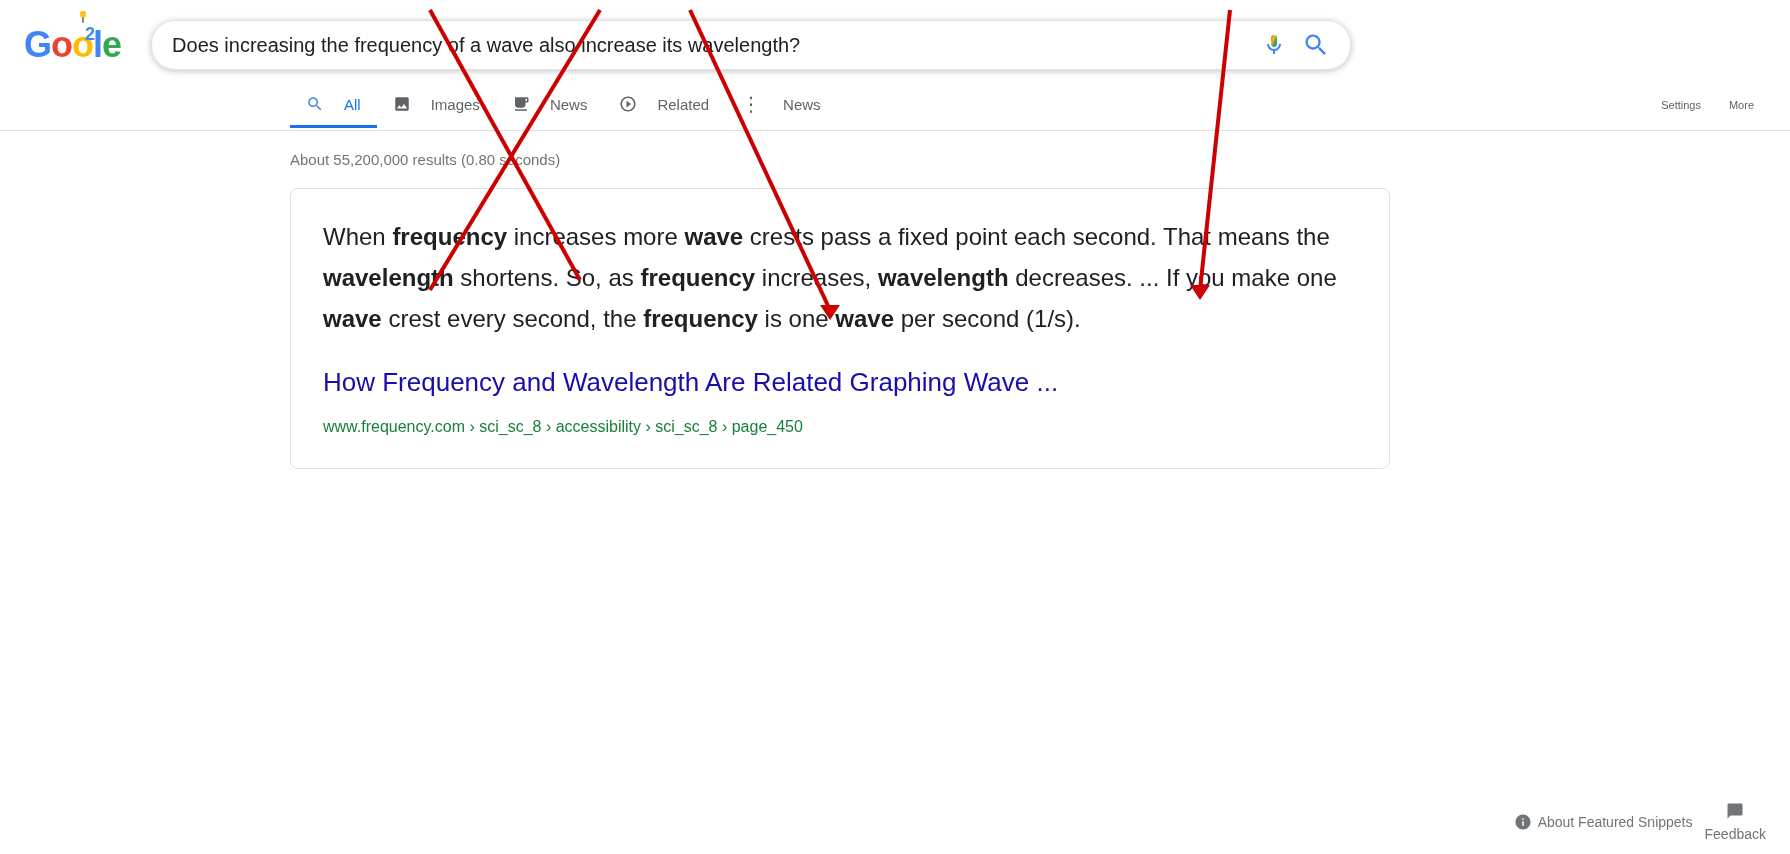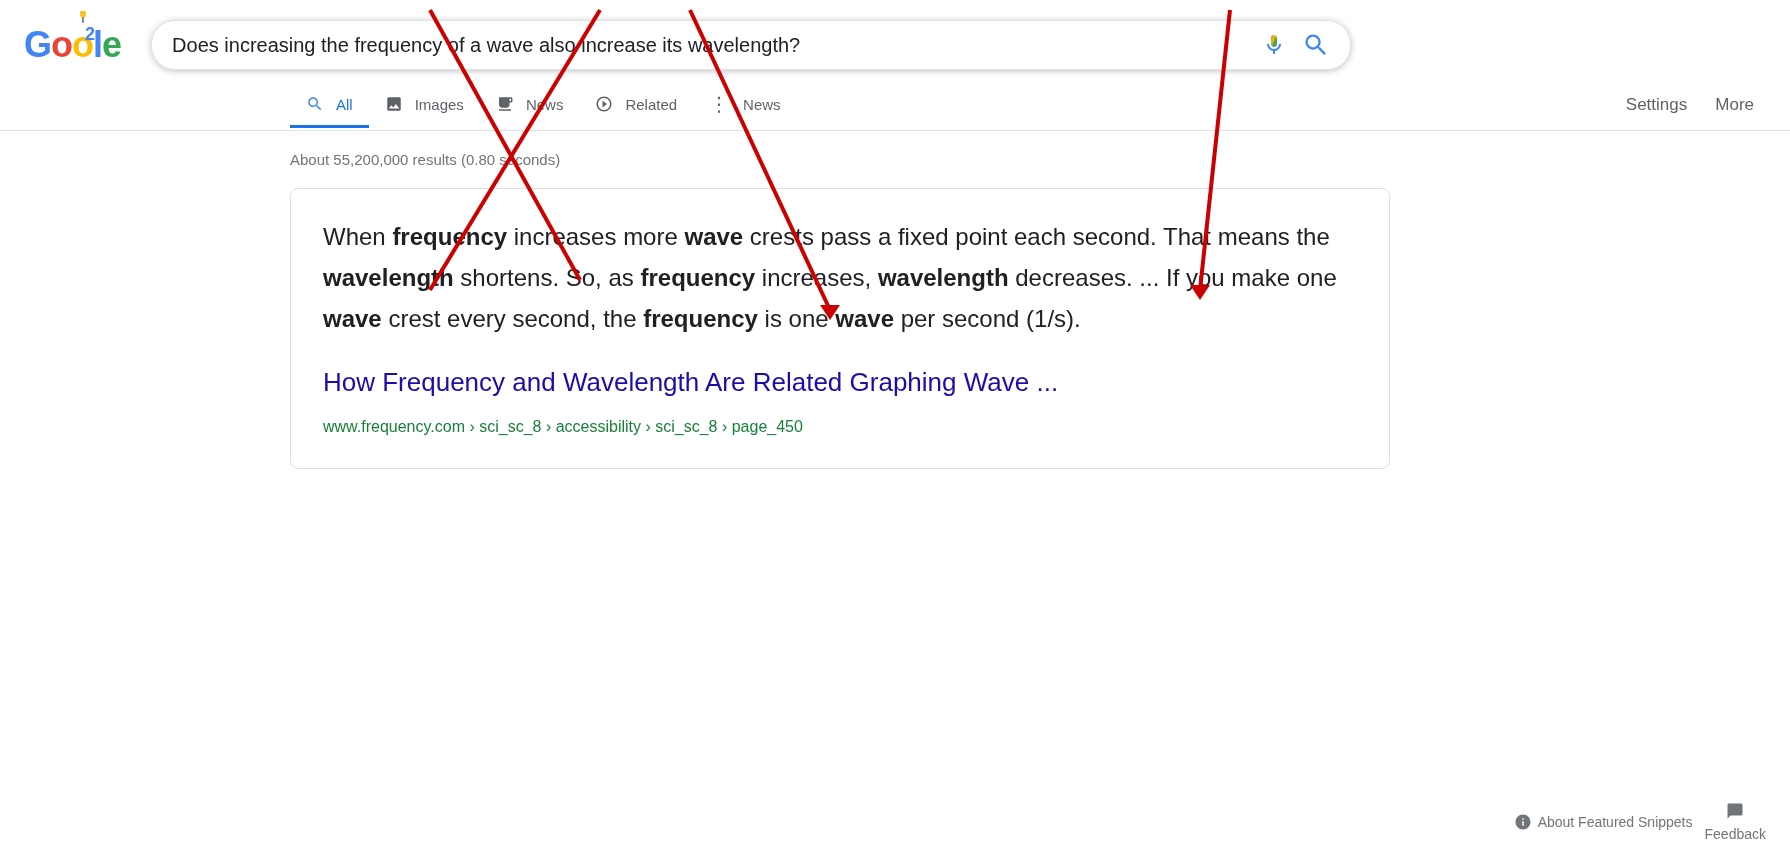--- a/index.html
+++ b/index.html
@@ -90,21 +90,21 @@
       display: flex;
       align-items: center;
       padding: 10px 0 0 290px;
       border-bottom: 1px solid #e0e0e0;
       gap: 0;
     }
 
     .nav-tab {
       display: flex;
       align-items: center;
-      gap: 12px;
+      gap: 20px;
       padding: 12px 16px;
       font-size: 15px;
       color: #5f6368;
       cursor: pointer;
       border-bottom: 3px solid transparent;
       margin-bottom: -1px;
       white-space: nowrap;
     }
 
     .nav-tab.active {
@@ -114,21 +114,21 @@
 
     .nav-right {
       margin-left: auto;
       display: flex;
       gap: 4px;
       padding-right: 24px;
     }
 
     .nav-right-btn {
       padding: 12px 12px;
-      font-size: 17px;
+      font-size: 11px;
       color: #5f6368;
       cursor: pointer;
     }
 
     
     .results-area {
       padding: 20px 290px 20px 290px;
     }
 
     .results-count {

